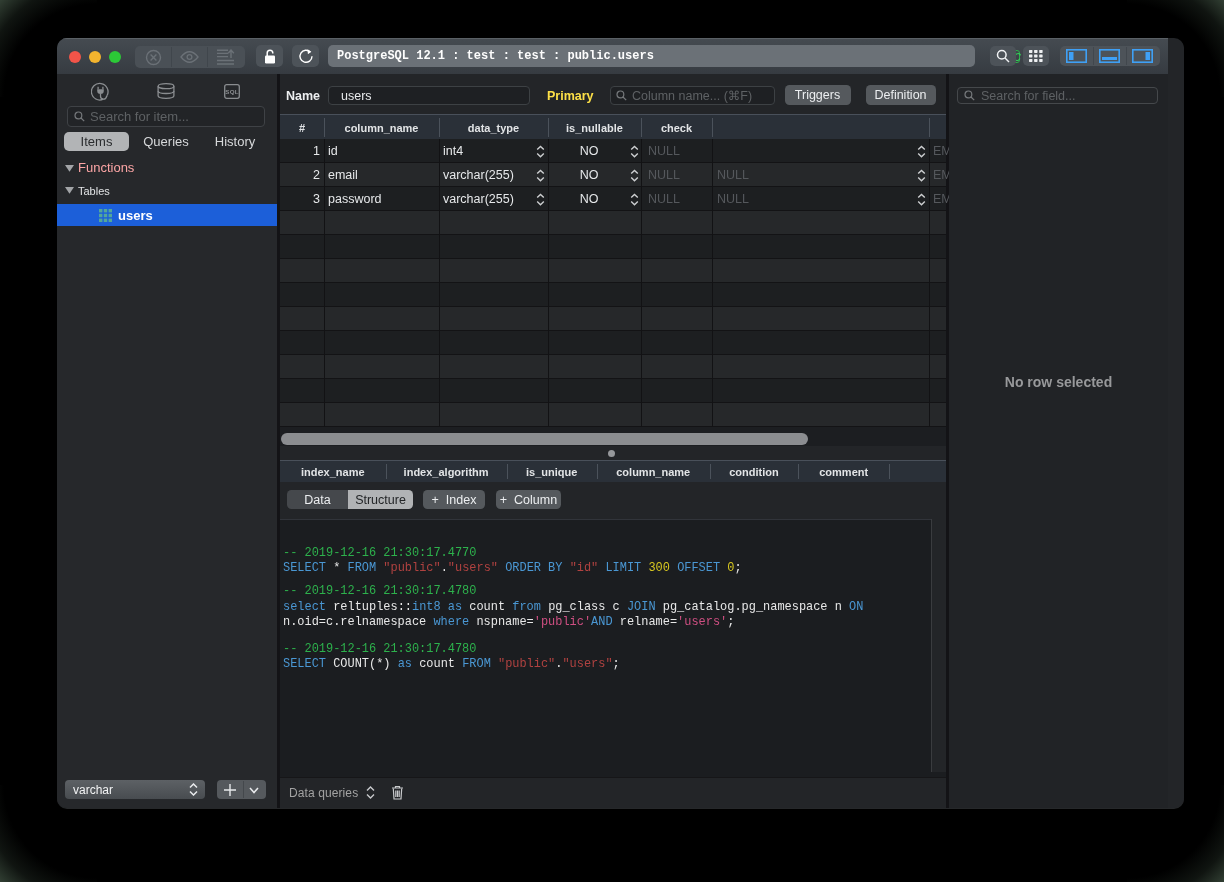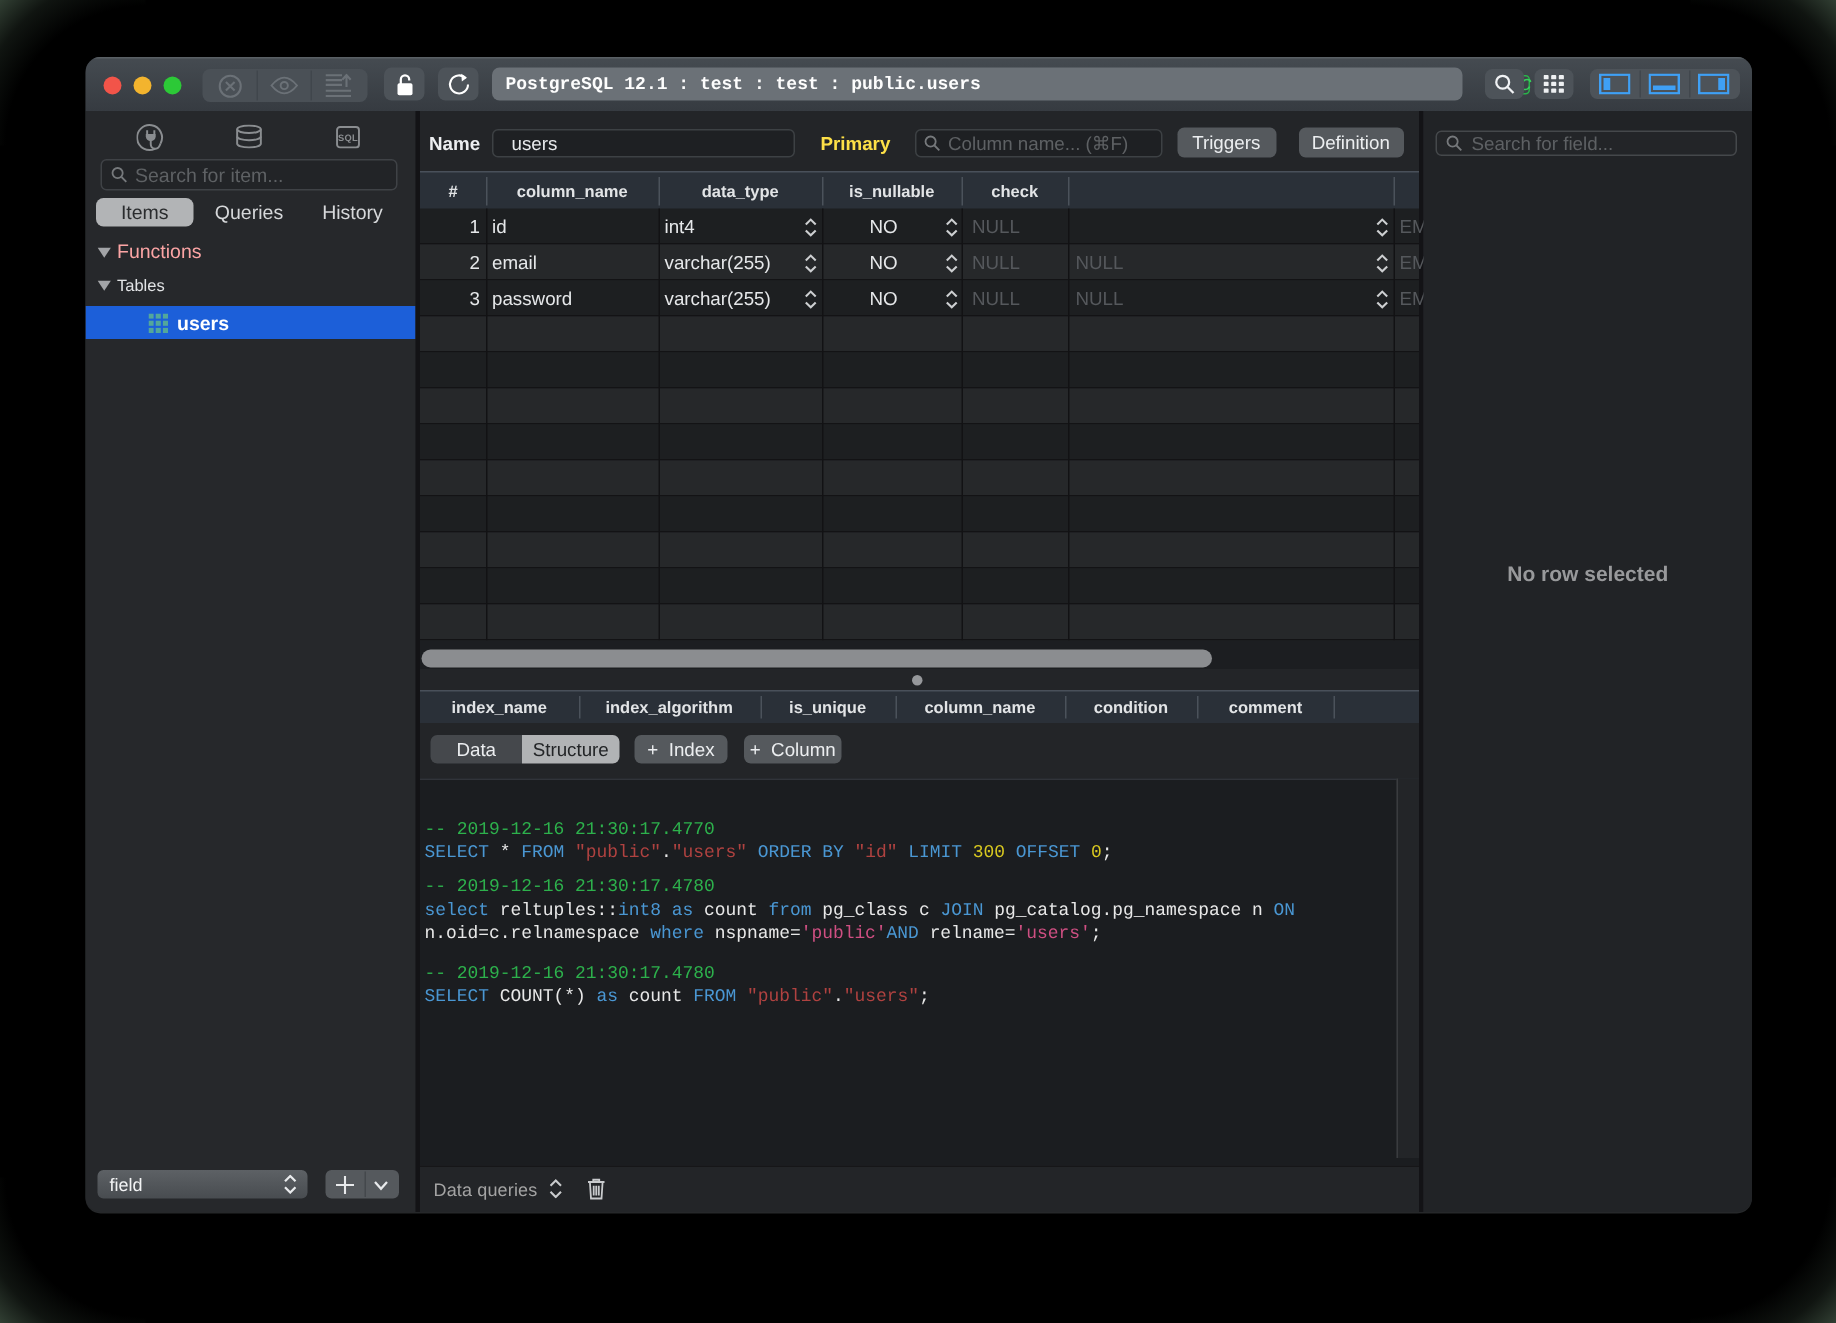--- a/index.html
+++ b/index.html
@@ -6,21 +6,21 @@
   body{
     width:1224px;height:882px;position:relative;overflow:hidden;
     background:#000;
     font-family:"Liberation Sans", sans-serif;
     -webkit-font-smoothing:antialiased;
   }
   .abs{position:absolute;}
   .corner{position:absolute;width:97px;height:97px;}
   #win{
     position:absolute;left:57px;top:38px;width:1111px;height:770px;
-    border-radius:10px;overflow:hidden;background:#232528;box-shadow:0 1px 0 rgba(110,115,120,0.35);
+    border-radius:10px;overflow:hidden;background:#232528;box-shadow:0 1px 0 rgba(110,115,120,0.35);padding-left:16px;
   }
   
   #titlebar{
     position:absolute;left:0;top:0;width:1111px;height:36px;
     background:linear-gradient(#454b51,#363b41);
     box-shadow:inset 0 1px 0 #5a6065;
   }
   .tl{position:absolute;top:13px;width:12px;height:12px;border-radius:50%;}
   .tbtn{position:absolute;top:7px;height:22px;background:#4d5359;border-radius:5px;}
   
@@ -179,21 +179,21 @@
           <rect x="4.8" y="4.8" width="3.4" height="3.4"></rect>
           <rect x="9.6" y="4.8" width="3.4" height="3.4"></rect>
         <rect x="0" y="9.6" width="3.4" height="3.4"></rect>
           <rect x="4.8" y="9.6" width="3.4" height="3.4"></rect>
           <rect x="9.6" y="9.6" width="3.4" height="3.4"></rect>
       </g>
     </svg>
     <div style="position:absolute;left:61px;top:130px;height:22px;display:flex;align-items:center;font-size:13px;font-weight:bold;color:#ffffff;">users</div>
 
     <div style="position:absolute;left:8px;top:706px;width:140px;height:19px;background:linear-gradient(#5d6165,#484c50);border-radius:4px;"></div>
-    <div style="position:absolute;left:16px;top:706px;height:19px;display:flex;align-items:center;font-size:12px;color:#f2f3f4;">field</div>
+    <div style="position:absolute;left:16px;top:706px;height:19px;display:flex;align-items:center;font-size:12px;color:#f2f3f4;">varchar</div>
     <svg class="abs" style="left:132px;top:709px;" width="9" height="13" viewBox="0 0 9 13">
       <path d="M1 4.5 L4.5 1 L8 4.5 M1 8.5 L4.5 12 L8 8.5" fill="none" stroke="#e8eaec" stroke-width="1.5"></path>
     </svg>
     <div style="position:absolute;left:160px;top:706px;width:49px;height:19px;background:#55595d;border-radius:4px;"></div>
     <div style="position:absolute;left:186px;top:707px;width:1px;height:17px;background:#44484c;"></div>
     <svg class="abs" style="left:167px;top:710px;" width="12" height="12" viewBox="0 0 12 12">
         <path d="M6 0 V12 M0 6 H12" stroke="#e8eaec" stroke-width="1.4"></path>
       </svg>
     <svg class="abs" style="left:192px;top:713px;" width="10" height="7" viewBox="0 0 10 7">
         <path d="M1 1 L5 5.5 L9 1" fill="none" stroke="#e8eaec" stroke-width="1.5"></path>

